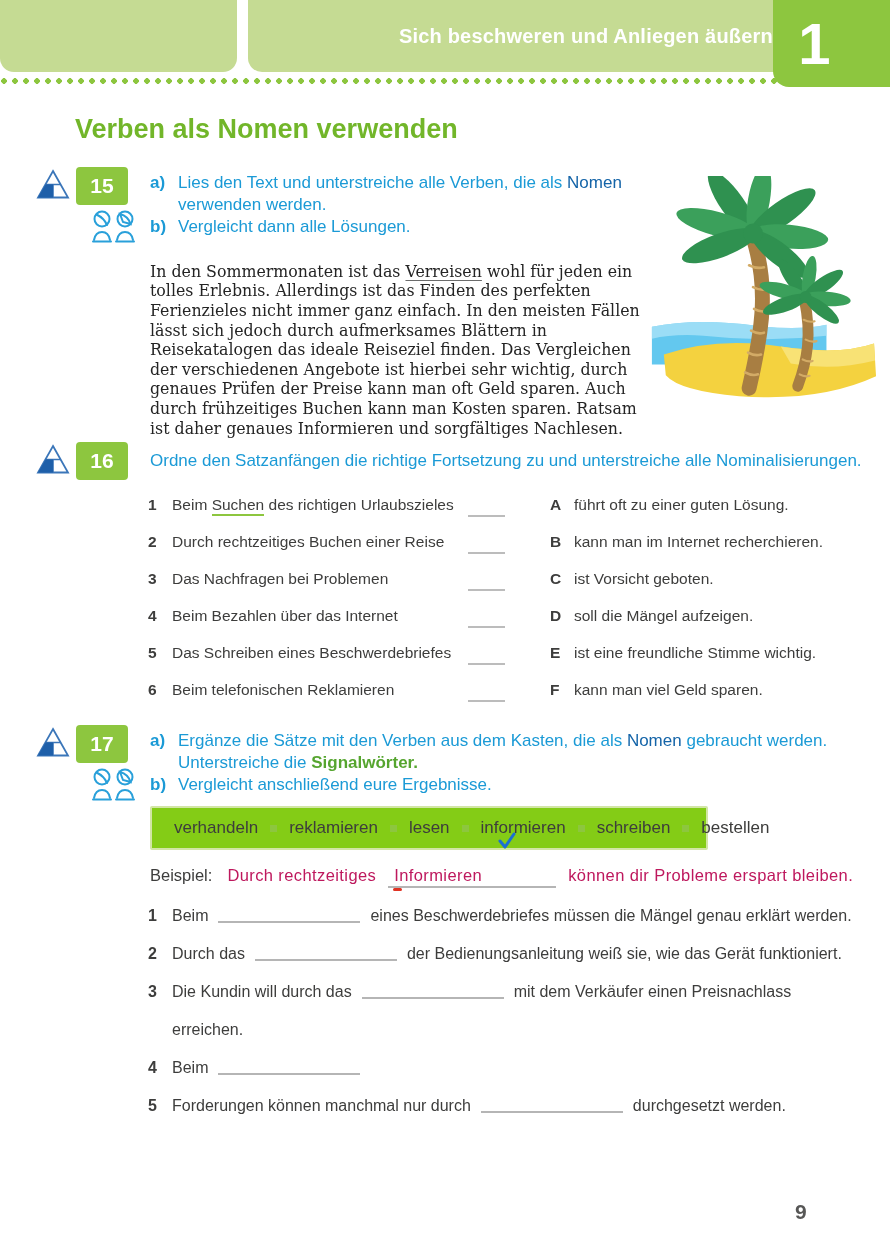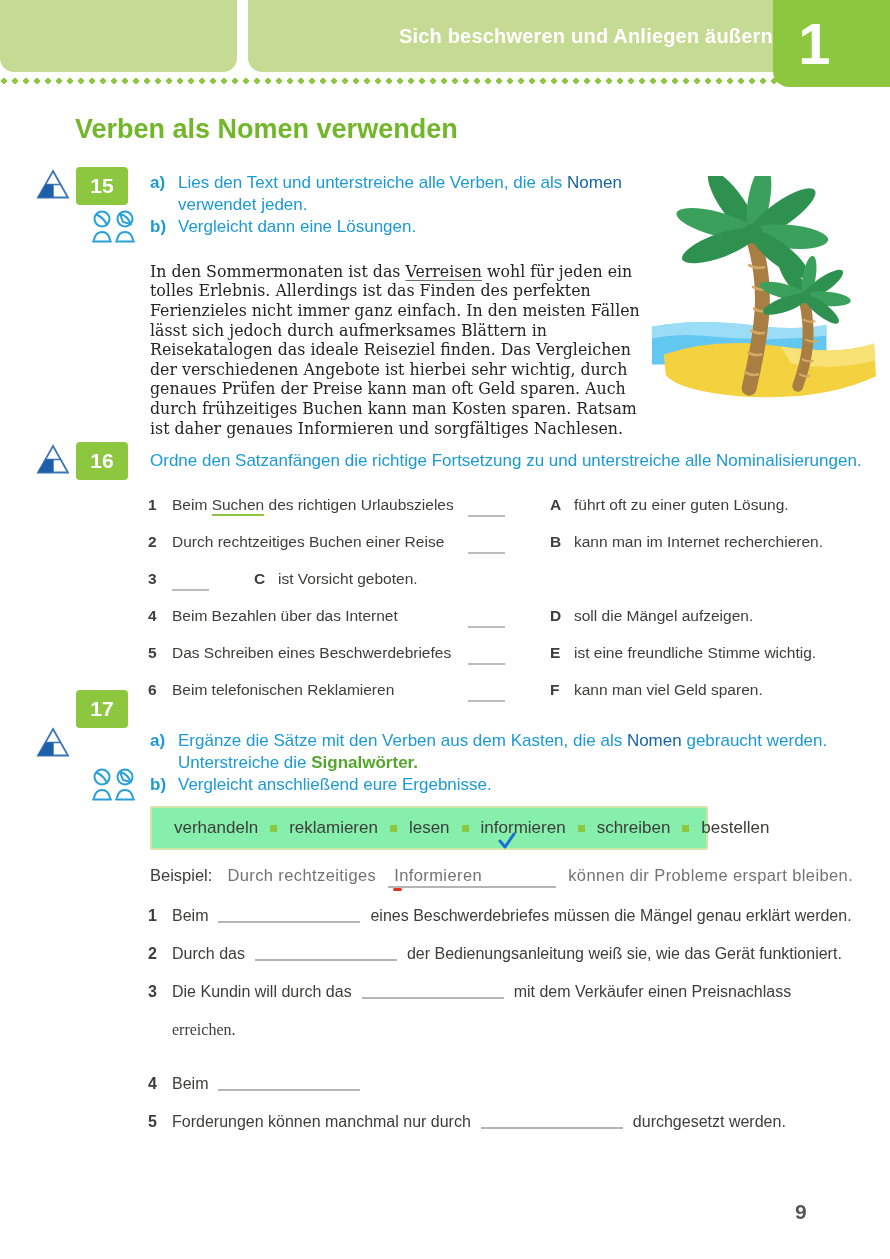--- a/index.html
+++ b/index.html
@@ -46,39 +46,39 @@
   
   .match{position:absolute;left:148px;top:486px;font-size:15.5px;}
   .m-row{display:flex;align-items:center;height:37px;white-space:nowrap;}
   .m-num{width:24px;font-weight:700;flex-shrink:0;}
   .m-text{width:296px;flex-shrink:0;overflow:visible;}
   .ugreen{border-bottom:2.5px solid #8dc63f;padding-bottom:1px;}
   .m-blank{width:37px;height:16px;border-bottom:2px solid #bcbcbc;flex-shrink:0;margin-top:6px;}
   .m-letter{margin-left:45px;width:24px;font-weight:700;flex-shrink:0;}
 
   
-  .wordbox{position:absolute;left:150px;top:806px;width:558px;height:44px;background:#86efac;
+  .wordbox{position:absolute;left:150px;top:806px;width:558px;height:44px;background:#84cc16;
            border:2px solid #d2e5a6;border-radius:2px;display:flex;align-items:center;
            padding-left:22px;box-sizing:border-box;font-size:17px;color:#3d3d3c;}
   .wsep{display:inline-block;width:7px;height:7px;background:#8dc63f;margin:0 12px;flex-shrink:0;}
   .wcheck{position:absolute;left:346px;top:24px;width:18px;height:18px;}
 
   .example{position:absolute;left:150px;top:866px;font-size:16.5px;display:flex;align-items:baseline;white-space:nowrap;}
   .ex-label{color:#3d3d3c;margin-right:15px;}
-  .hand{color:#737373;letter-spacing:0.4px;}
+  .hand{color:#be185d;letter-spacing:0.4px;}
   .ex-blank{display:inline-block;min-width:158px;border-bottom:2px solid #b5b5b5;margin:0 12px;
             padding:0 4px 1px 6px;position:relative;}
   .red-mark{position:absolute;left:5px;bottom:-5px;width:9px;height:3px;background:#e03323;border-radius:2px;}
 
   .sentences{position:absolute;left:148px;top:905px;font-size:16px;}
   .s-row{display:flex;align-items:baseline;white-space:nowrap;line-height:22px;margin-bottom:16px;}
   .s-num{width:24px;font-weight:700;flex-shrink:0;align-self:flex-start;}
   .s-blank{display:inline-block;width:142px;height:14px;border-bottom:2px solid #b5b5b5;
            margin:0 10px;position:relative;top:2px;flex-shrink:0;}
-  .s-cont{margin:16px 0 32px 24px;line-height:22px;font-family:Liberation Serif, serif;}
+  .s-cont{margin:16px 0 16px 24px;line-height:22px;}
 
   .page-num{position:absolute;left:795px;top:1200px;font-size:21px;font-weight:700;color:#575756;}
 </style>
 </head>
 <body>
 
 <div class="page">
 
   <div class="hdr-block hb-left"></div>
   <div class="hdr-block hb-mid">
@@ -108,25 +108,25 @@
       <circle cx="33" cy="10" r="7.5"></circle>
       <path d="M28 5 Q36 7 38.5 15 L31 13 Z"></path>
       <path d="M25 31 Q26.5 23 33 23 Q39.5 23 41 31"></path>
       <path d="M24 32.5 L42 32.5"></path>
     </g>
   </svg>
 
   <div class="instr" style="left:150px;top:172px;width:510px;">
     <div class="t-row">
       <span class="t-lbl">a)</span>
-      <span><span>Lies den Text und unterstreiche alle Verben, die als </span><span class="t-bold">Nomen</span><br><span>verwendet jeden.</span></span>
+      <span><span>Lies den Text und unterstreiche alle Verben, die als </span><span class="t-bold">Nomen</span><br><span>verwenden werden.</span></span>
     </div>
     <div class="t-row">
       <span class="t-lbl">b)</span>
-      <span>Vergleicht dann eine Lösungen.</span>
+      <span>Vergleicht dann alle Lösungen.</span>
     </div>
   </div>
 
   <p class="passage"><span>In den Sommermonaten ist das </span><span class="u">Verreisen</span><span> wohl für jeden ein tolles Erlebnis. Allerdings ist das Finden des perfekten Ferienzieles nicht immer ganz einfach. In den meisten Fällen lässt sich jedoch durch aufmerksames Blättern in Reisekatalogen das ideale Reiseziel finden. Das Vergleichen der verschiedenen Angebote ist hierbei sehr wichtig, durch genaues Prüfen der Preise kann man oft Geld sparen. Auch durch frühzeitiges Buchen kann man Kosten sparen. Ratsam ist daher genaues Informieren und sorgfältiges Nachlesen.</span></p>
 
   <svg class="palm" viewBox="0 0 240 240">
     <path d="M10 152 Q55 143 115 151 Q158 156 186 150 L186 190 L10 190 Z" fill="#63c8ef"></path>
     <path d="M10 152 Q55 143 115 151 Q158 156 186 150 L186 161 Q125 168 62 161 Q32 159 10 164 Z" fill="#aee4f8" opacity="0.75"></path>
     <path d="M22 180 Q75 162 140 172 Q200 181 234 169 L236 202 Q180 228 98 222 Q38 217 24 201 Z" fill="#f4d23f"></path>
     <path d="M140 172 Q200 181 234 169 L235 186 Q192 197 150 189 Z" fill="#f8e275"></path>
@@ -176,20 +176,21 @@
     </div>
     <div class="m-row">
       <span class="m-num">2</span>
       <span class="m-text">Durch rechtzeitiges Buchen einer Reise</span>
       <span class="m-blank"></span>
       <span class="m-letter">B</span>
       <span>kann man im Internet recherchieren.</span>
     </div>
     <div class="m-row">
       <span class="m-num">3</span>
+      <span class="m-text">Das Nachfragen bei Problemen</span>
       <span class="m-blank"></span>
       <span class="m-letter">C</span>
       <span>ist Vorsicht geboten.</span>
     </div>
     <div class="m-row">
       <span class="m-num">4</span>
       <span class="m-text">Beim Bezahlen über das Internet</span>
       <span class="m-blank"></span>
       <span class="m-letter">D</span>
       <span>soll die Mängel aufzeigen.</span>
@@ -208,21 +209,21 @@
       <span class="m-letter">F</span>
       <span>kann man viel Geld sparen.</span>
     </div>
   </div>
 
   <svg class="pyr" style="left:36px;top:727px;" viewBox="0 0 34 31">
     <path d="M17 2 L32 28.5 L2 28.5 Z" fill="none" stroke="#3b76b9" stroke-width="1.8"></path>
     <path d="M9.6 15.5 L24.4 15.5 M17 15.5 L17 28.5" stroke="#3b76b9" stroke-width="1.6" fill="none"></path>
     <path d="M9.6 15.5 L17 15.5 L17 28.5 L2 28.5 Z" fill="#1e5fa9"></path>
   </svg>
-  <div class="badge" style="left:76px;top:690px;">
+  <div class="badge" style="left:76px;top:725px;">
     <span>17</span>
   </div>
   <svg class="partner" style="left:92px;top:767px;" viewBox="0 0 44 35">
     <g fill="none" stroke="#29a0da" stroke-width="2" stroke-linecap="round">
       <circle cx="10" cy="10" r="7.5"></circle>
       <path d="M4.5 5.5 Q12 9 15 16"></path>
       <path d="M2 31 Q3.5 23 10 23 Q16.5 23 18 31"></path>
       <path d="M1 32.5 L19 32.5"></path>
       <circle cx="33" cy="10" r="7.5"></circle>
       <path d="M28 5 Q36 7 38.5 15 L31 13 Z"></path>

